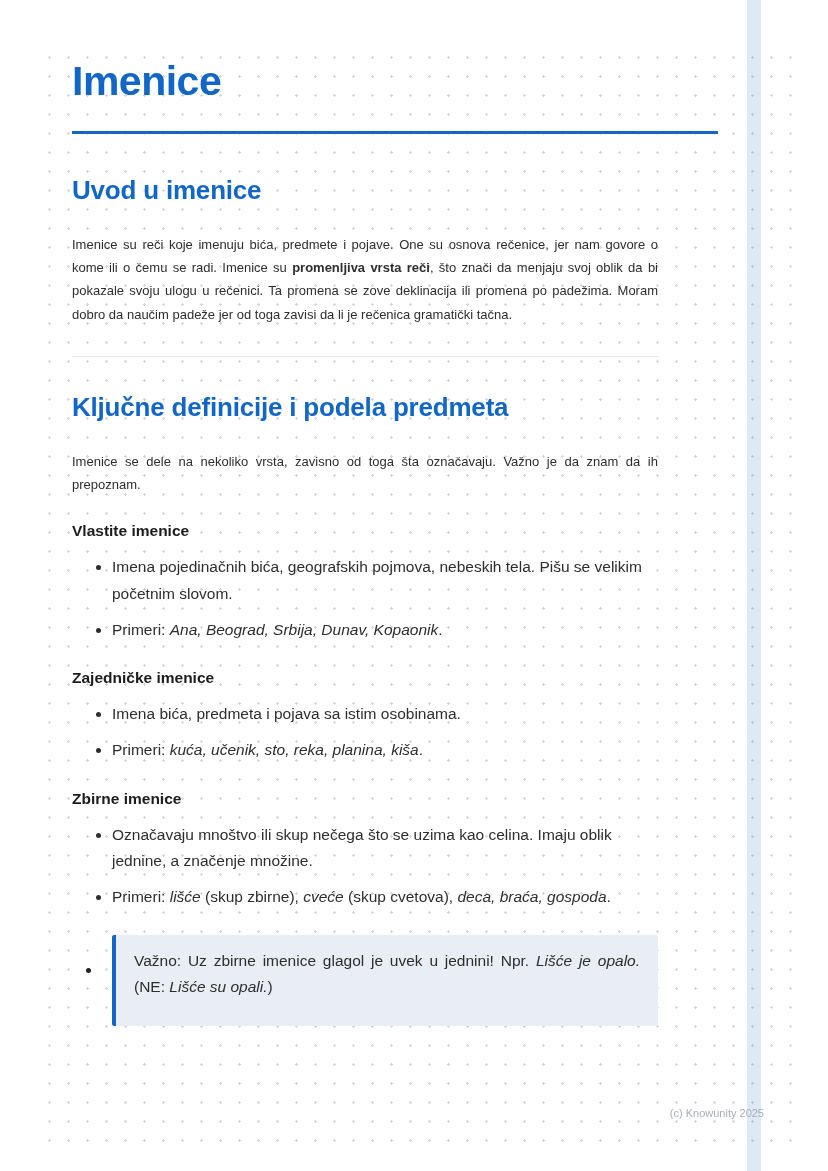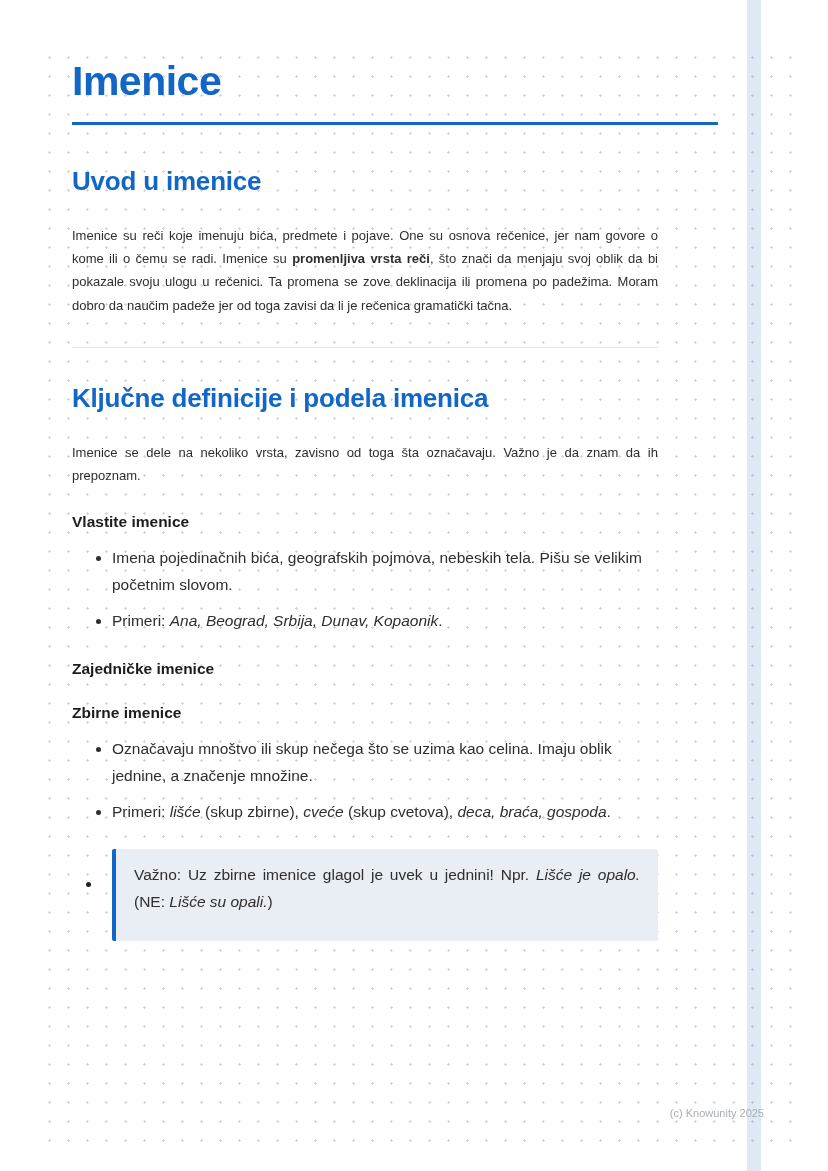--- a/index.html
+++ b/index.html
@@ -37,21 +37,21 @@
     padding: 58px 0 0 72px;
     width: 740px;
   }
 
   h1.doc-title {
     font-size: 41px;
     font-weight: 700;
     letter-spacing: -0.5px;
     color: var(--accent, #1267c6);
     line-height: 1.15;
-    margin-bottom: 17px;
+    margin-bottom: 26px;
   }
   .title-rule {
     width: 646px;
     height: 3px;
     background: var(--accent, #1267c6);
     margin-bottom: 40px;
   }
 
   h2.section-heading {
     font-size: 26px;
@@ -144,30 +144,34 @@
   <div class="title-rule"></div>
 
   <section>
     <h2 class="section-heading">Uvod u imenice</h2>
     <p class="body-text"><span>Imenice su reči koje imenuju bića, predmete i pojave. One su osnova rečenice, jer nam govore o kome ili o čemu se radi. Imenice su </span><span class="run-b">promenljiva vrsta reči</span><span>, što znači da menjaju svoj oblik da bi pokazale svoju ulogu u rečenici. Ta promena se zove deklinacija ili promena po padežima. Moram dobro da naučim padeže jer od toga zavisi da li je rečenica gramatički tačna.</span></p>
   </section>
 
   <div class="divider"></div>
 
   <section>
-    <h2 class="section-heading">Ključne definicije i podela imenica</h2>
+    <h2 class="section-heading">Ključne definicije i podela predmeta</h2>
     <p class="body-text"><span>Imenice se dele na nekoliko vrsta, zavisno od toga šta označavaju. Važno je da znam da ih prepoznam.</span></p>
 
     <h3 class="sub-title">Vlastite imenice</h3>
     <ul class="bullets">
       <li><span>Imena pojedinačnih bića, geografskih pojmova, nebeskih tela. Pišu se velikim početnim slovom.</span></li>
       <li><span>Primeri: </span><span class="run-i">Ana, Beograd, Srbija, Dunav, Kopaonik</span><span>.</span></li>
     </ul>
 
     <h3 class="sub-title">Zajedničke imenice</h3>
+    <ul class="bullets">
+      <li><span>Imena bića, predmeta i pojava sa istim osobinama.</span></li>
+      <li><span>Primeri: </span><span class="run-i">kuća, učenik, sto, reka, planina, kiša</span><span>.</span></li>
+    </ul>
 
     <h3 class="sub-title">Zbirne imenice</h3>
     <ul class="bullets">
       <li><span>Označavaju mnoštvo ili skup nečega što se uzima kao celina. Imaju oblik jednine, a značenje množine.</span></li>
       <li><span>Primeri: </span><span class="run-i">lišće</span><span> (skup zbirne), </span><span class="run-i">cveće</span><span> (skup cvetova), </span><span class="run-i">deca, braća, gospoda</span><span>.</span></li>
     </ul>
 
     <ul class="callout-list">
       <li class="callout-item">
         <div class="callout">

